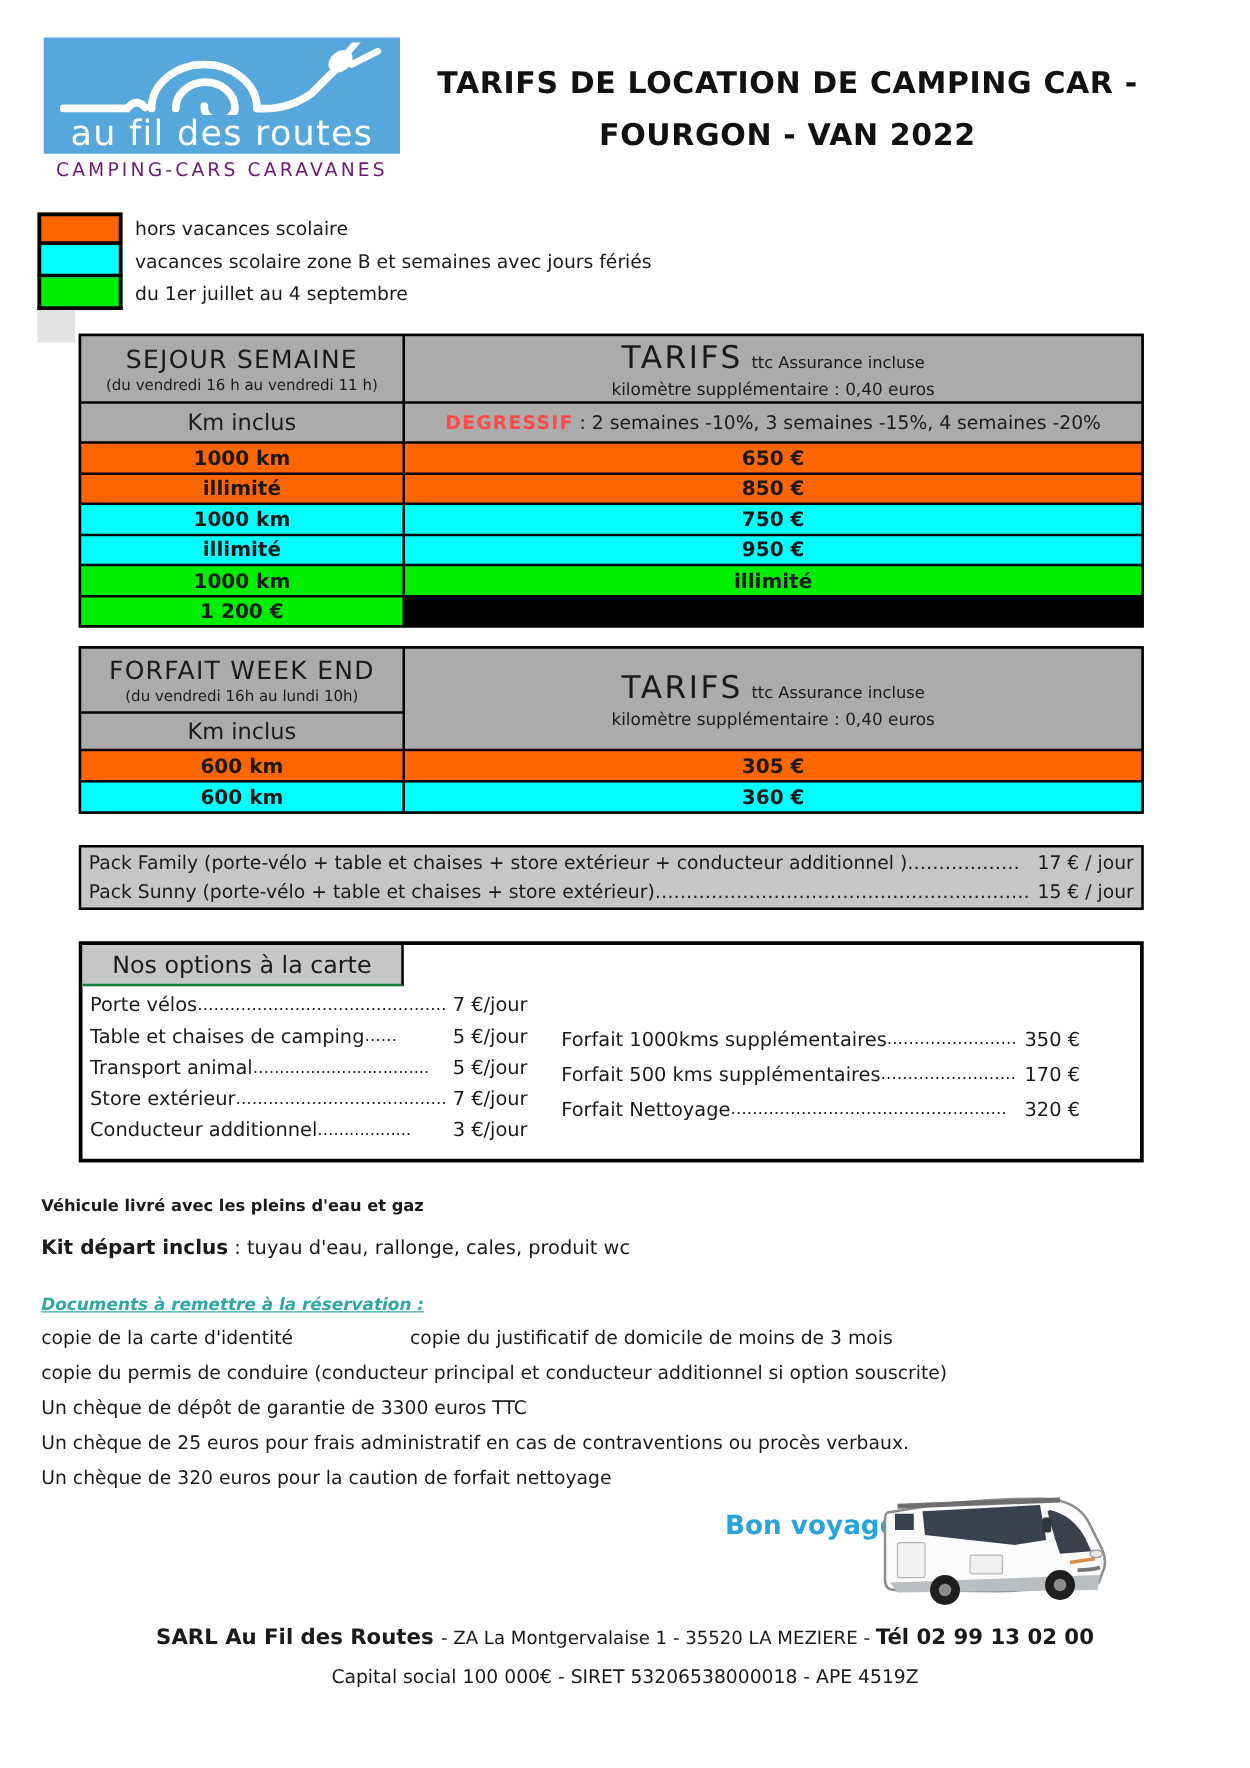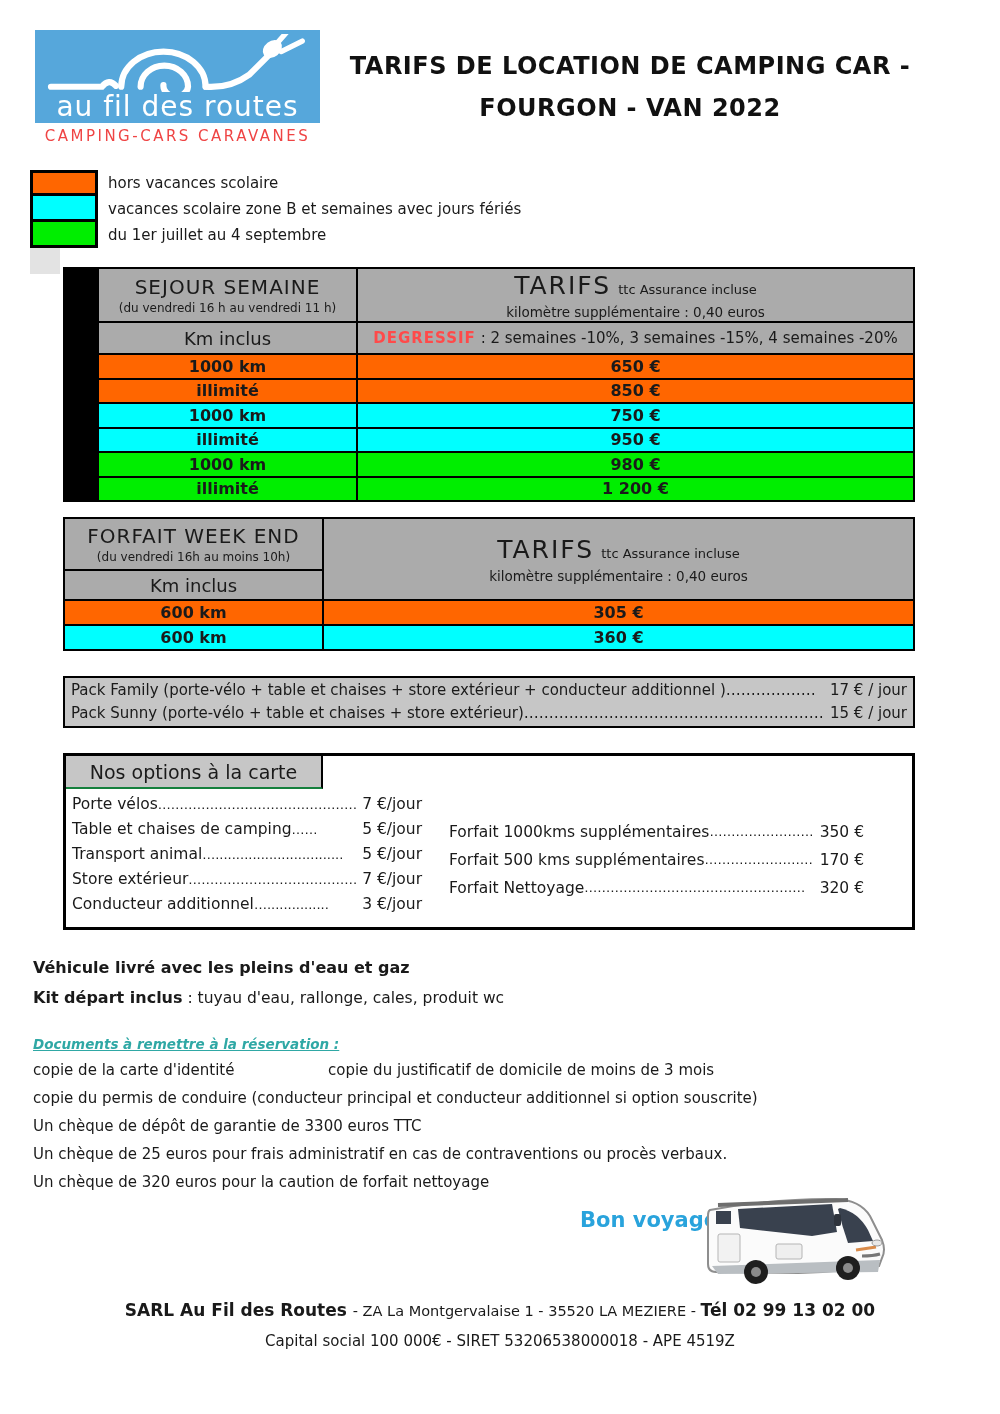--- a/index.html
+++ b/index.html
@@ -17,21 +17,21 @@
     background:#56A7DB; display:flex; flex-direction:column;
     align-items:center; justify-content:flex-end; padding-bottom:2px;
   }
   .logo-box svg { position:absolute; top:4px; left:10px; }
   .logo-wordmark {
     color:#fff; font-size:28px; font-weight:500; letter-spacing:1px;
     line-height:1; position:relative;
   }
   .logo-subtitle {
     left:35px; top:127px; width:285px; text-align:center;
-    color:#ef4444; font-size:15px; letter-spacing:2.5px; font-weight:500;
+    color:#701a75; font-size:15px; letter-spacing:2.5px; font-weight:500;
     white-space:nowrap;
   }
 
   
   .page-title {
     left:335px; top:45px; width:590px; text-align:center;
     font-weight:bold; font-size:24px; letter-spacing:0.5px;
     line-height:1.75; color:#111;
   }
 
@@ -44,21 +44,21 @@
   .legend-row + .legend-row .legend-swatch { border-top:0; }
   .legend-label { margin-left:10px; font-size:15px; white-space:nowrap; }
   .legend-shadow { left:30px; top:248px; width:30px; height:26px; background:#E3E3E3; }
 
   
   .price-table {
     left:63px; width:852px;
     display:grid; grid-template-columns:257px 1fr;
     background:#000; border:2px solid #000; gap:2px;
   }
-  .week-table { top:267px; grid-template-rows:52px 30px repeat(6,22.5px);padding-left:34px; }
+  .week-table { top:267px; grid-template-rows:52px 30px repeat(6,22.5px); }
   .weekend-table { top:517px; grid-template-rows:50px 28px 23px 23px; }
   .cell {
     background:#ABABAB; display:flex; flex-direction:column;
     align-items:center; justify-content:center; overflow:hidden;
   }
   .period-title { font-size:20px; letter-spacing:1px; }
   .period-subtitle { font-size:12px; margin-top:2px; }
   .tarifs-line { display:flex; align-items:baseline; }
   .tarifs-title { font-size:25px; letter-spacing:2px; }
   .tarifs-suffix { font-size:13px; margin-left:7px; }
@@ -91,21 +91,21 @@
   .opt-col { position:absolute; }
   .opt-left { left:6px; top:36px; width:350px; }
   .opt-right { left:383px; top:62px; width:415px; }
   .opt-row { display:flex; align-items:flex-start; font-size:15.5px; line-height:25px; white-space:nowrap; }
   .opt-dots { flex:1; overflow:hidden; font-size:13px; }
   .opt-price { padding-left:5px; }
   .opt-right .opt-row { line-height:28px; }
   .opt-right .opt-price { min-width:52px; text-align:right; }
 
   
-  .delivery-note { left:33px; top:958px; font-size:16px; font-weight:bold; }
+  .delivery-note { left:33px; top:958px; font-size:13px; font-weight:bold; }
   .kit-note { left:33px; top:988px; font-size:15.5px; }
   .kit-note b { font-size:16px; }
 
   
   .docs-heading {
     left:33px; top:1036px; font-size:13.5px; font-weight:bold; font-style:italic;
     color:#2FA8A5; text-decoration:underline;
   }
   .docs-list { left:33px; top:1056px; width:930px; font-size:15px; }
   .docs-list .line { line-height:28px; white-space:nowrap; }
@@ -183,29 +183,28 @@
 
   <div class="cell data-cell" style="background-color: rgb(255, 102, 0);">1000 km</div>
   <div class="cell data-cell" style="background-color: rgb(255, 102, 0);">650 €</div>
   <div class="cell data-cell" style="background-color: rgb(255, 102, 0);">illimité</div>
   <div class="cell data-cell" style="background-color: rgb(255, 102, 0);">850 €</div>
   <div class="cell data-cell" style="background-color: rgb(0, 255, 255);">1000 km</div>
   <div class="cell data-cell" style="background-color: rgb(0, 255, 255);">750 €</div>
   <div class="cell data-cell" style="background-color: rgb(0, 255, 255);">illimité</div>
   <div class="cell data-cell" style="background-color: rgb(0, 255, 255);">950 €</div>
   <div class="cell data-cell" style="background-color: rgb(0, 238, 0);">1000 km</div>
-  <div class="cell data-cell" style="background-color: rgb(0, 238, 0);">980 €</div>
   <div class="cell data-cell" style="background-color: rgb(0, 238, 0);">illimité</div>
   <div class="cell data-cell" style="background-color: rgb(0, 238, 0);">1 200 €</div>
 </div>
 
 <div class="abs price-table weekend-table">
   <div class="cell" style="grid-column:1;grid-row:1;">
     <div class="period-title">FORFAIT WEEK END</div>
-    <div class="period-subtitle">(du vendredi 16h au moins 10h)</div>
+    <div class="period-subtitle">(du vendredi 16h au lundi 10h)</div>
   </div>
   <div class="cell" style="grid-column:2;grid-row:1/3;">
     <div class="tarifs-line">
       <span class="tarifs-title">TARIFS</span>
       <span class="tarifs-suffix">ttc Assurance incluse</span>
     </div>
     <div class="tarifs-subtitle">kilomètre supplémentaire : 0,40 euros</div>
   </div>
   <div class="cell km-header" style="grid-column:1;grid-row:2;">Km inclus</div>
   <div class="cell data-cell" style="grid-area: 3 / 1; background-color: rgb(255, 102, 0);">600 km</div>

